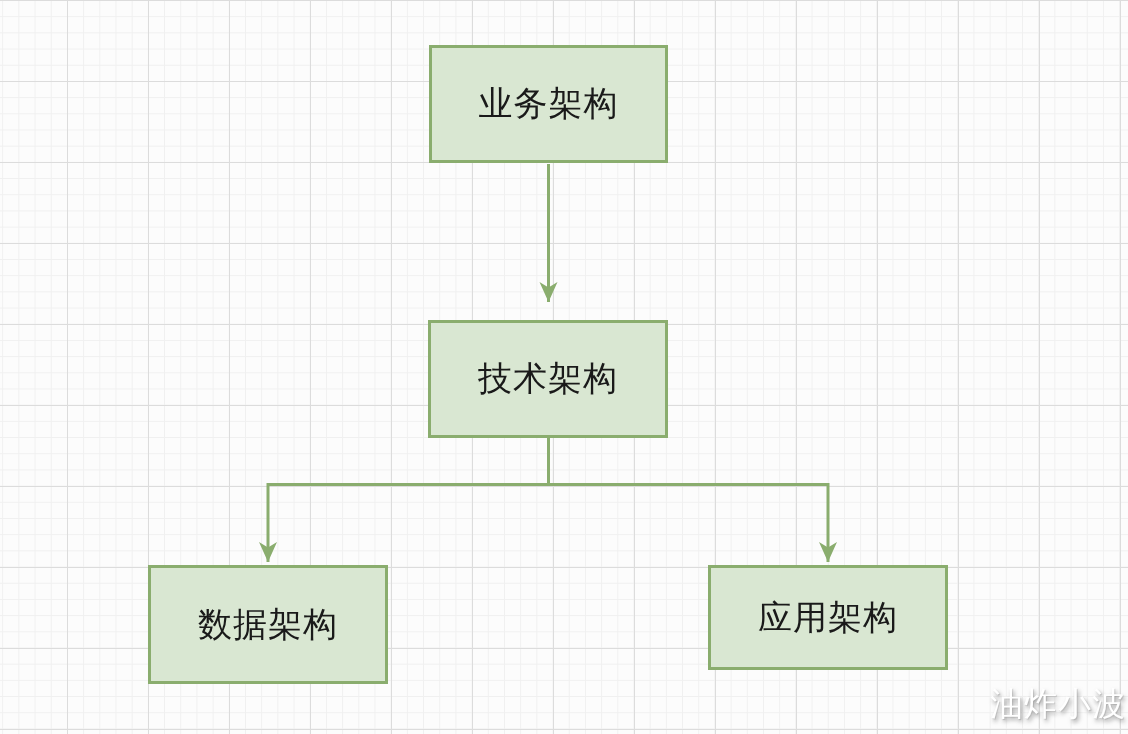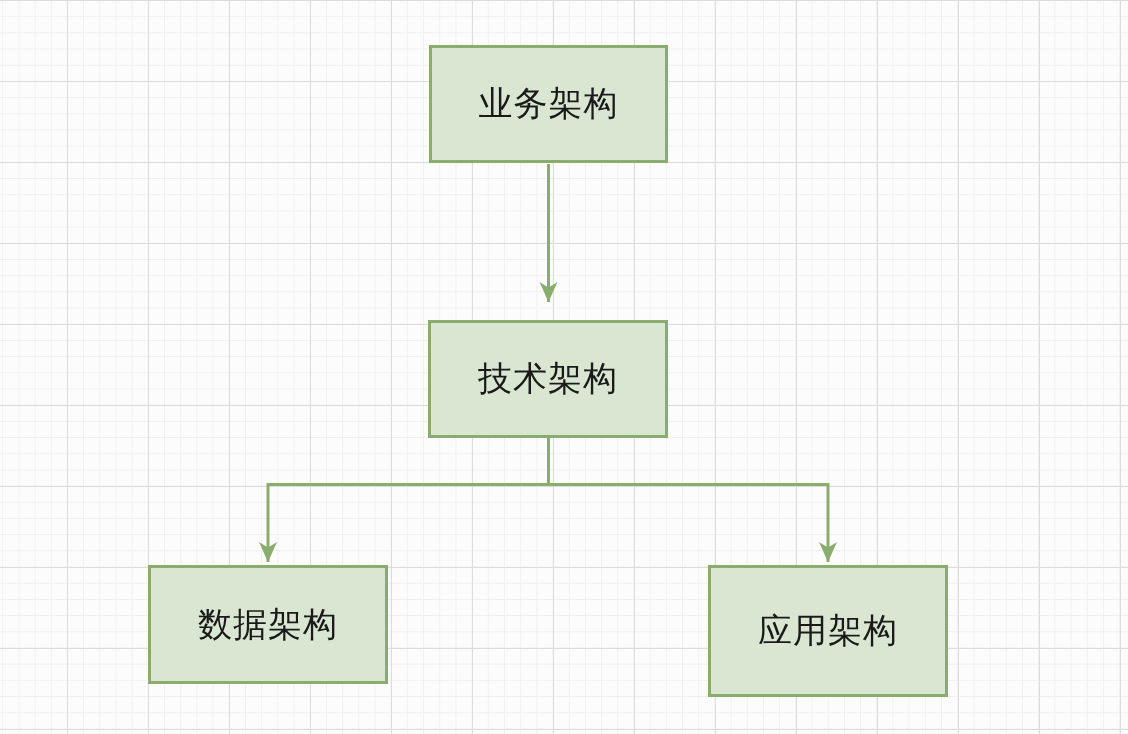--- a/index.html
+++ b/index.html
@@ -54,21 +54,21 @@
     align-items:center;
     justify-content:center;
     font-size:34px;
     color:var(--node-text);
     letter-spacing:1px;
     white-space:nowrap;
   }
   .node-business   {left:429px; top:45px;  width:239px; height:118px;}
   .node-technology {left:428px; top:320px; width:240px; height:118px;}
   .node-data       {left:148px; top:565px; width:240px; height:119px;}
-  .node-application{left:708px; top:565px; width:240px; height:132px;}
+  .node-application{left:708px; top:565px; width:240px; height:105px;}
   .watermark{
     position:absolute;
     right:2px;
     bottom:7px;
     font-size:33px;
     letter-spacing:1px;
     color:var(--watermark-text);
     text-shadow:2px 3px 4px rgba(110,110,110,0.65), 1px 1px 1px rgba(160,160,160,0.45);
     pointer-events:none;
   }
@@ -98,14 +98,15 @@
   </div>
 
   <div class="node node-data">
     <span>数据架构</span>
   </div>
 
   <div class="node node-application">
     <span>应用架构</span>
   </div>
 
+  <div class="watermark">油炸小波</div>
 
 </div>
 
 </body></html>

